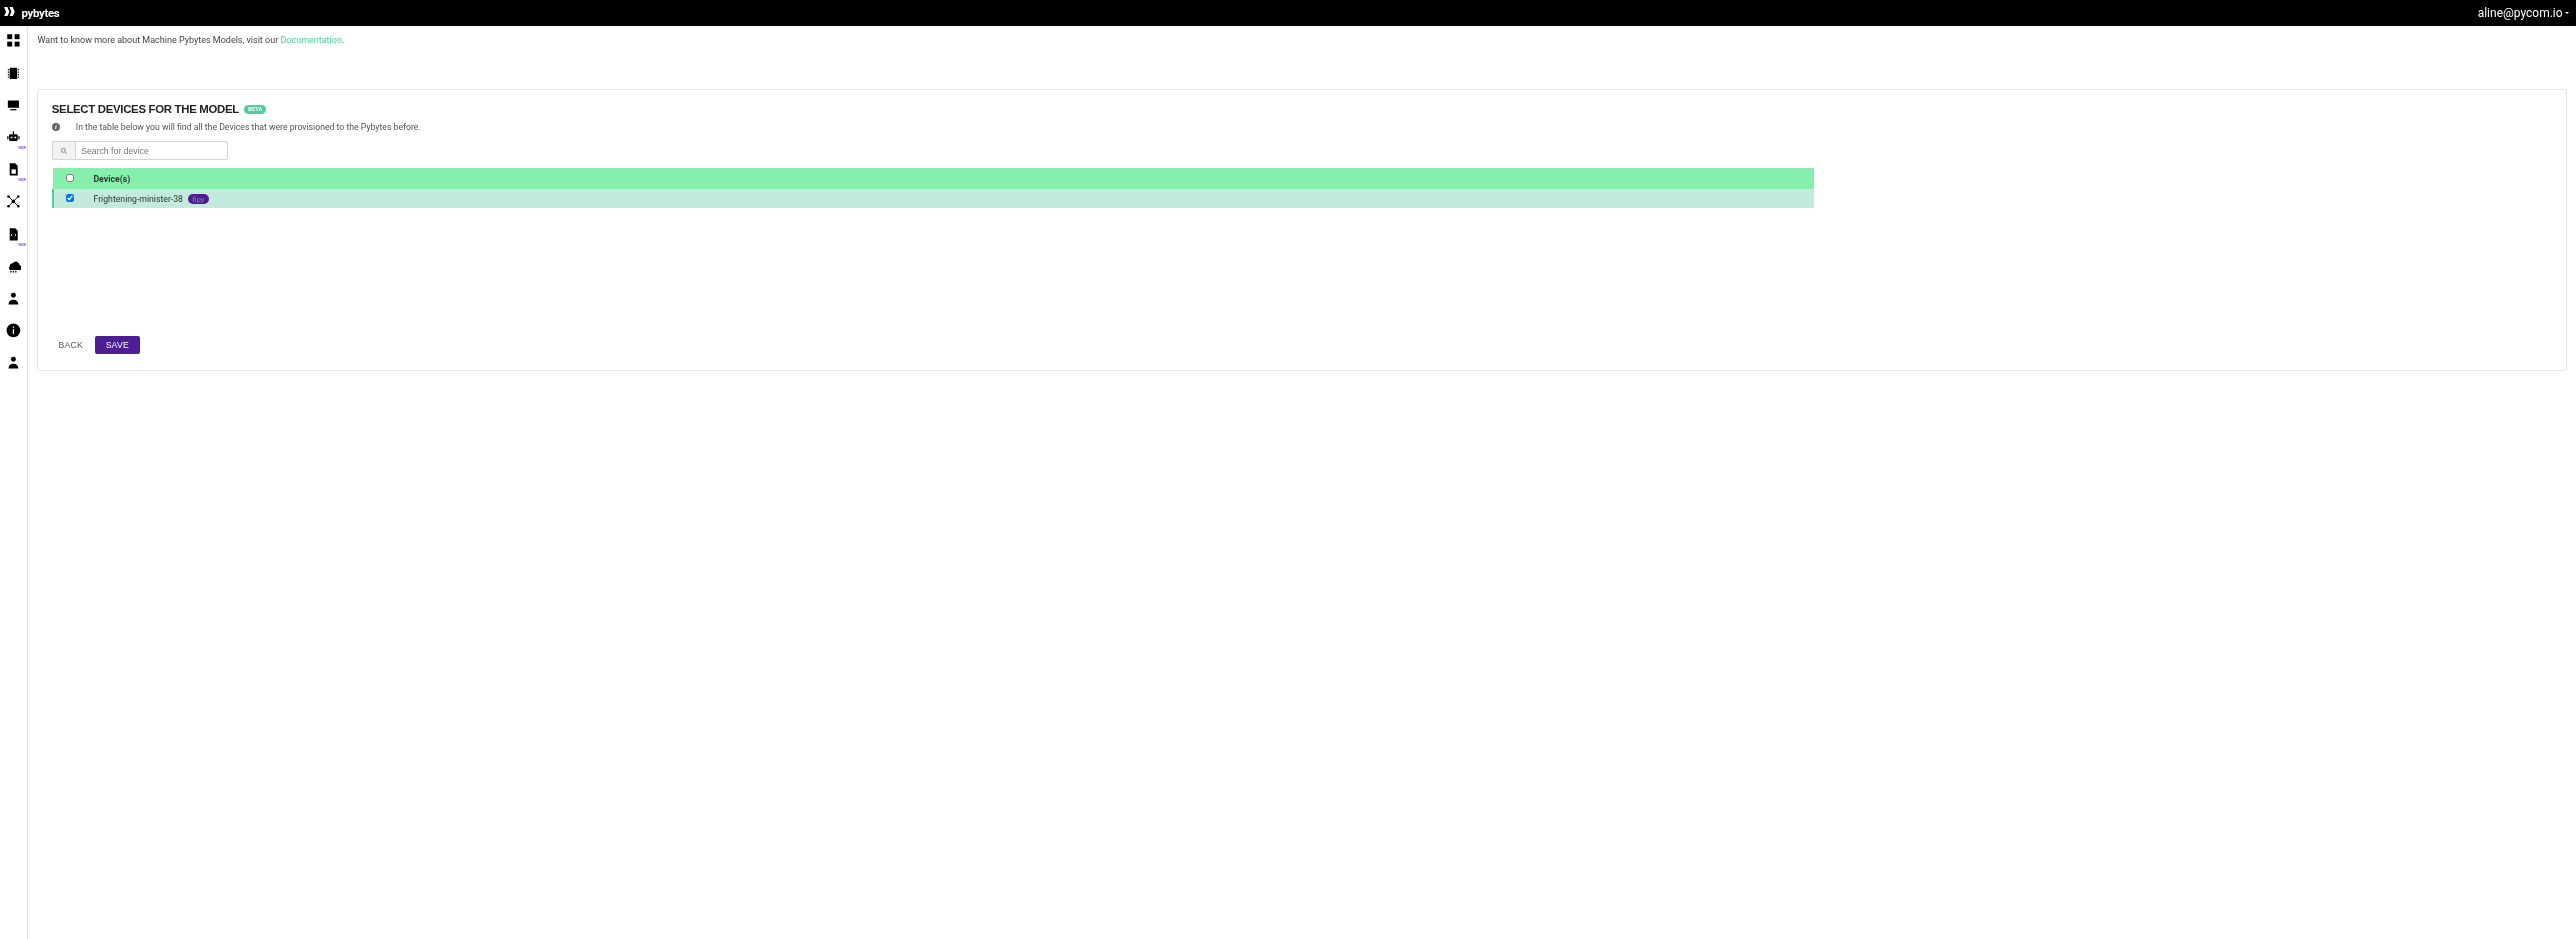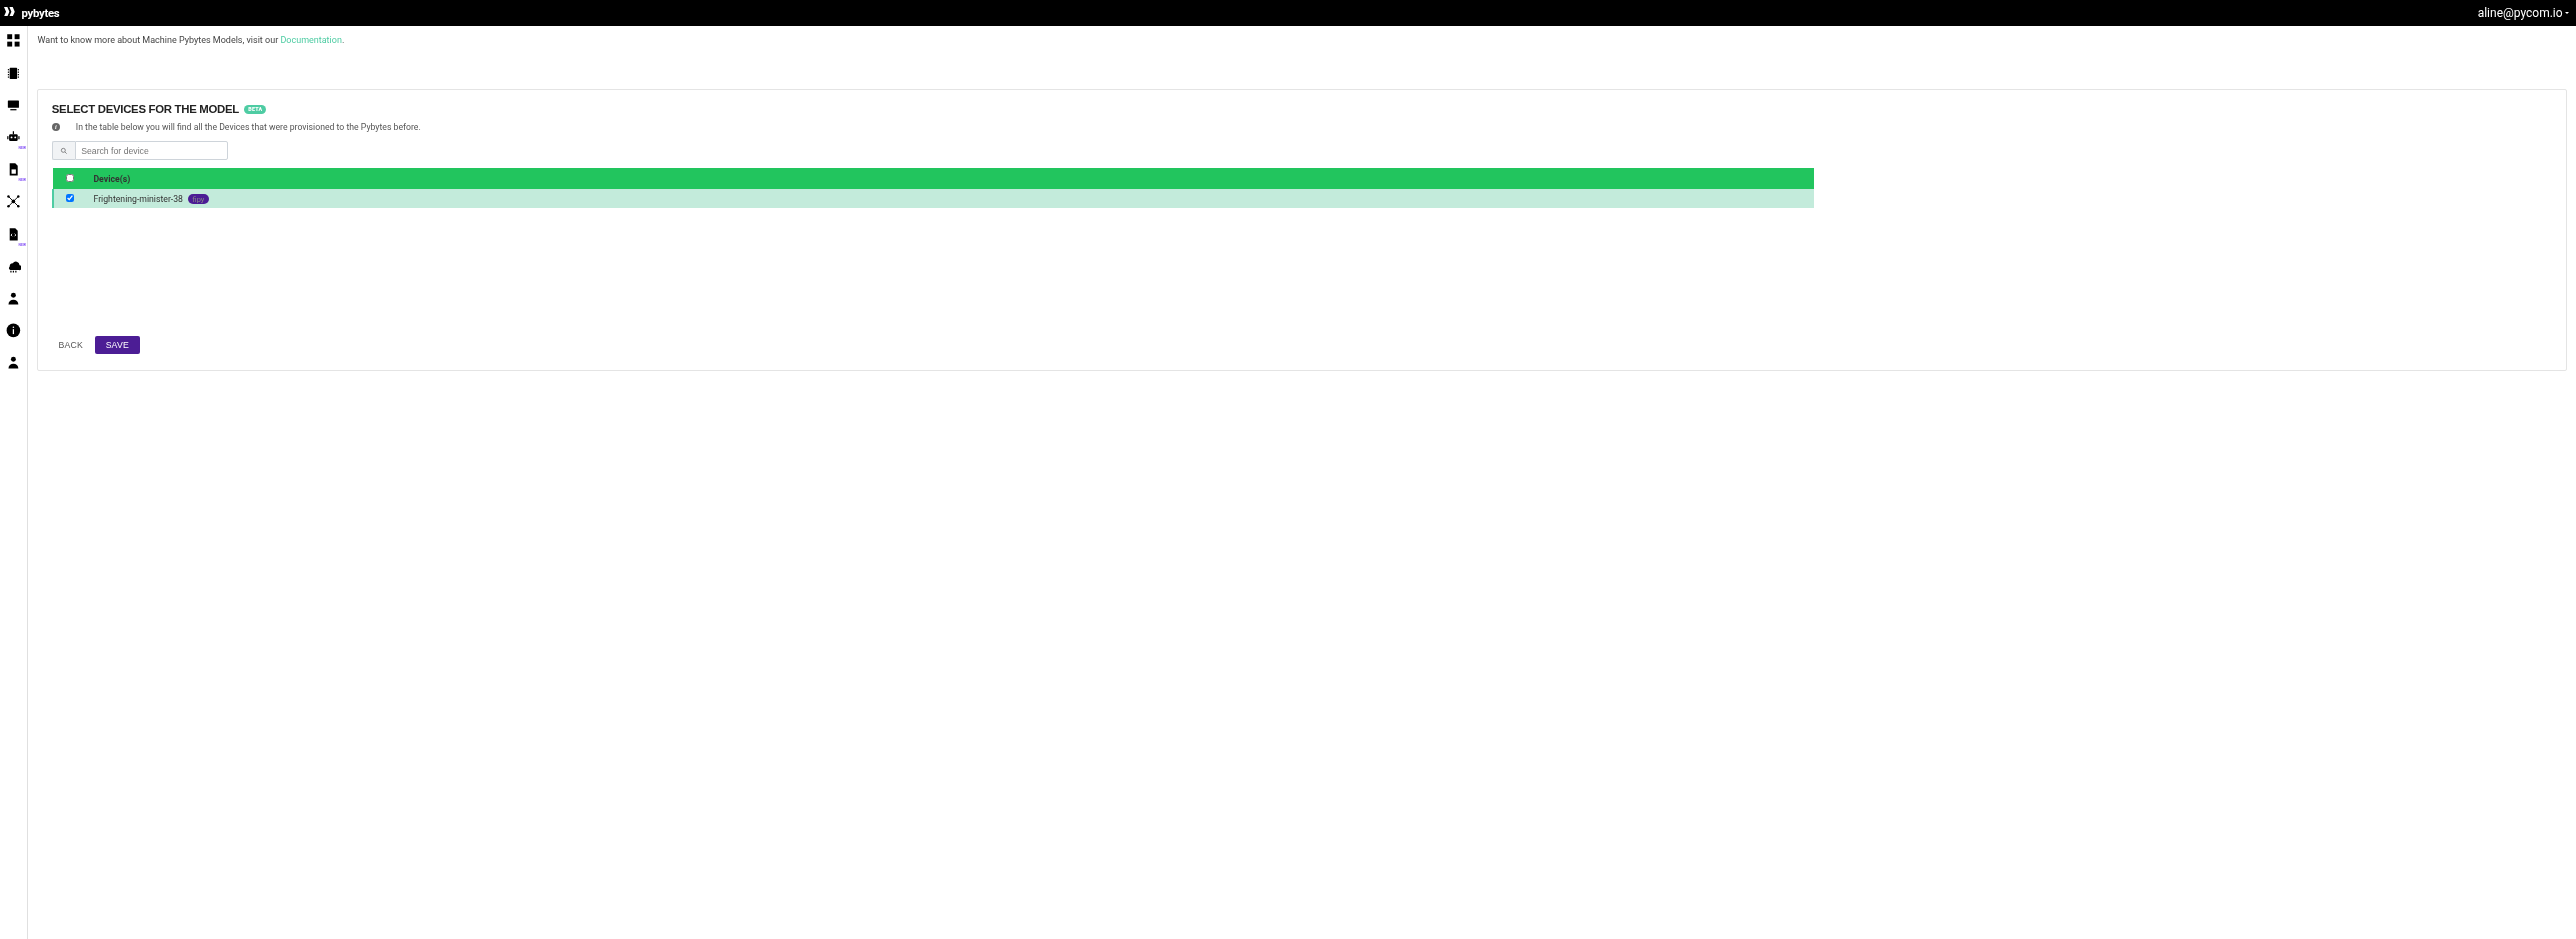--- a/index.html
+++ b/index.html
@@ -188,21 +188,21 @@
       border-radius: 0 2px 2px 0;
       padding: 3.4px 5.4px;
       font-size: 8.7px;
       outline: none;
     }
     .table {
       width: 70.5%;
       border-collapse: collapse;
     }
     .table thead tr {
-      background: #22c55e;
+      background: #86efac;
     }
     .table th {
       text-align: left;
       font-size: 8.7px;
       font-weight: 700;
       padding: 5.4px 6.7px;
       color: #333;
     }
     .table th.check-col { width: 34px; text-align: center; }
     .table td {

